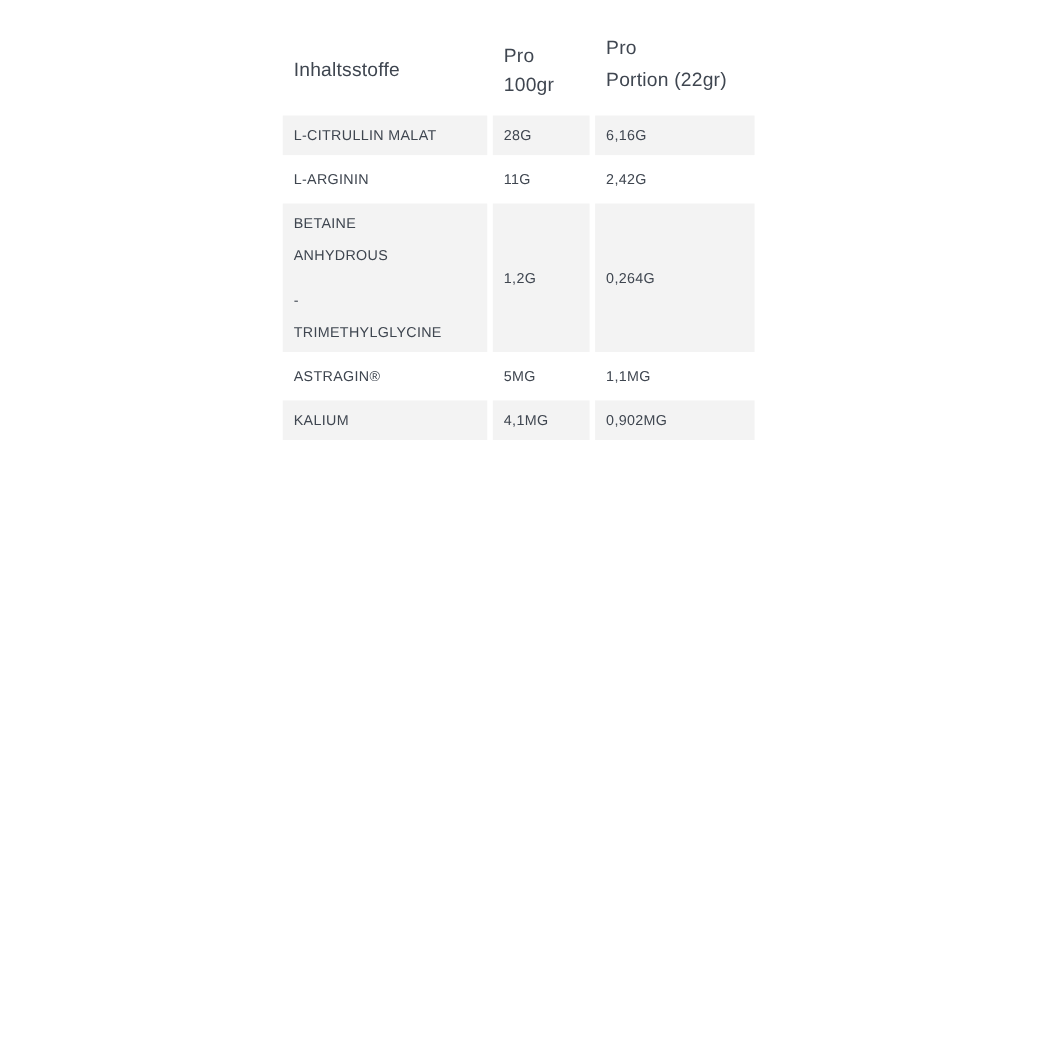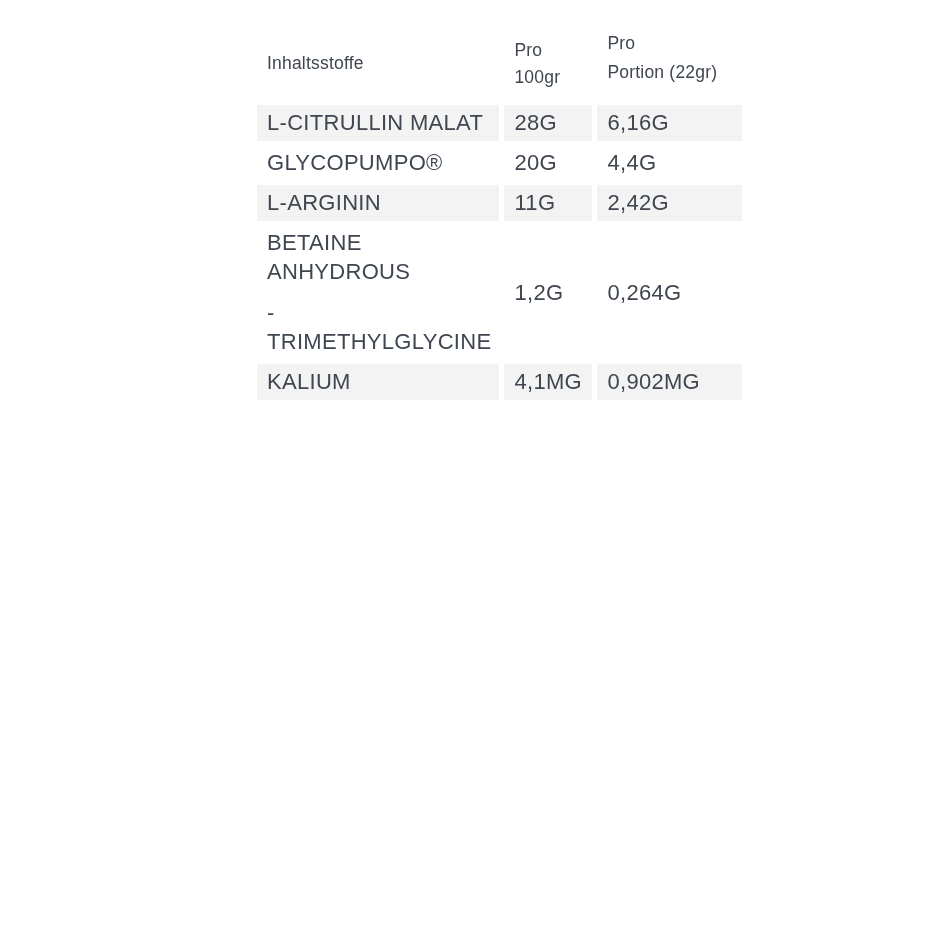--- a/index.html
+++ b/index.html
@@ -36,21 +36,21 @@
     line-height: 27px;
     white-space: pre-line;
     letter-spacing: 0.2px;
     color: #3f4650;
   }
   th.h3 {
     line-height: 29px;
     padding-bottom: 12px;
   }
   td {
-    font-size: 22px;
+    font-size: 13px;
     line-height: 29px;
     letter-spacing: 0.3px;
     padding: 3px 8px 4px 10px;
     vertical-align: middle;
     color: #3f4650;
   }
   tbody tr:nth-child(odd) td { background: #f3f3f3; }
   .par { white-space: pre-line; }
   .par + .par { margin-top: 12px; }
 </style>
@@ -76,44 +76,44 @@
     <tbody>
         <tr>
           <td>
             <div class="par">L-CITRULLIN MALAT</div>
           </td>
           <td>28G</td>
           <td>6,16G</td>
         </tr>
         <tr>
           <td>
-            <div class="par">GLYCOPUMPO®</div>
-          </td>
-          <td>20G</td>
-          <td>4,4G</td>
-        </tr>
-        <tr>
-          <td>
             <div class="par">L-ARGININ</div>
           </td>
           <td>11G</td>
           <td>2,42G</td>
         </tr>
         <tr>
           <td>
             <div class="par">BETAINE
 ANHYDROUS</div>
             <div class="par">-
 TRIMETHYLGLYCINE</div>
           </td>
           <td>1,2G</td>
           <td>0,264G</td>
         </tr>
         <tr>
           <td>
+            <div class="par">ASTRAGIN®</div>
+          </td>
+          <td>5MG</td>
+          <td>1,1MG</td>
+        </tr>
+        <tr>
+          <td>
             <div class="par">KALIUM</div>
           </td>
           <td>4,1MG</td>
           <td>0,902MG</td>
         </tr>
       </tbody>
   </table>
 </div>
 
 </body></html>

